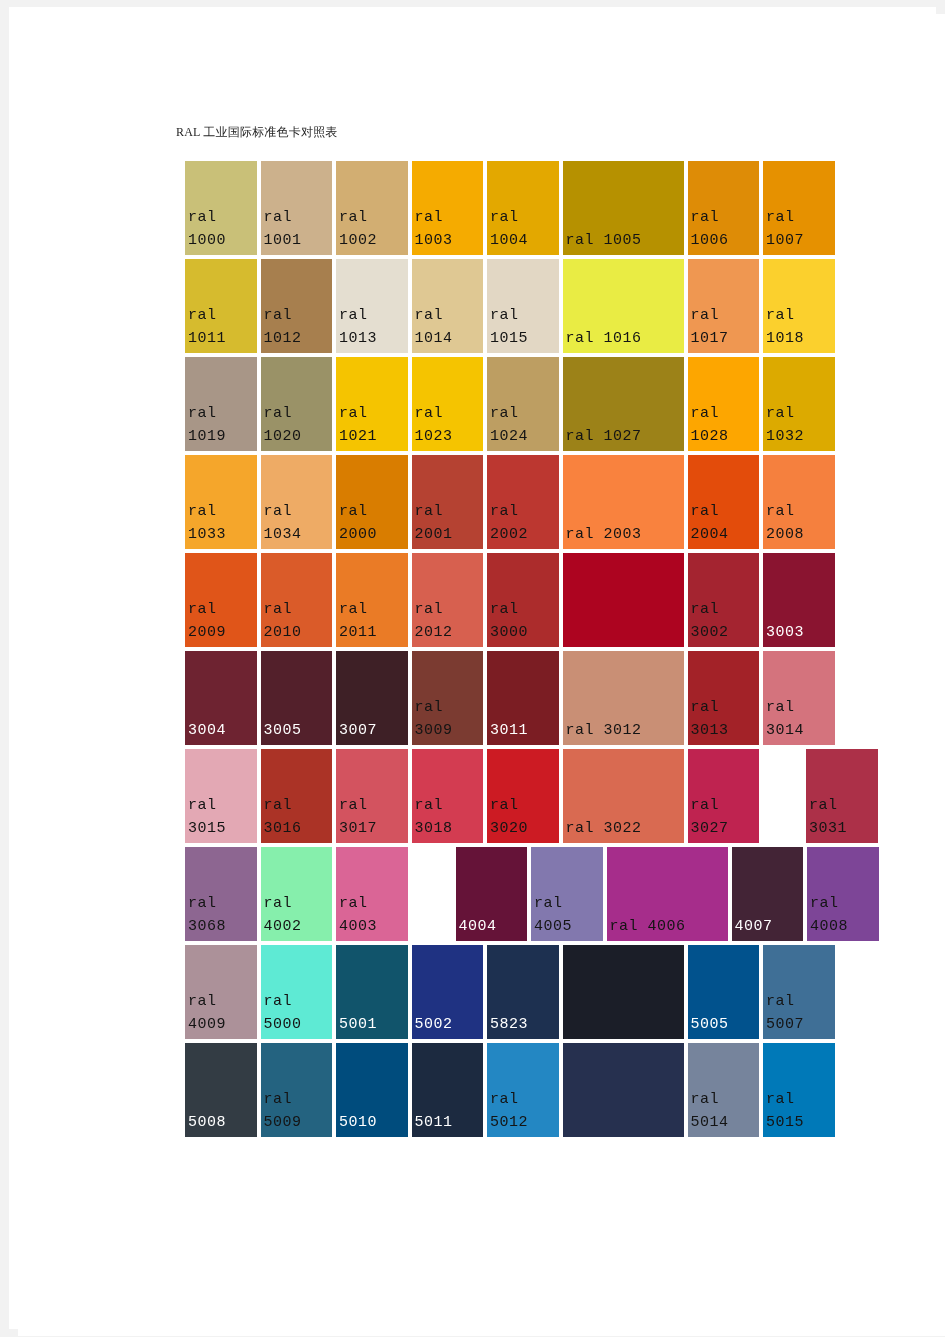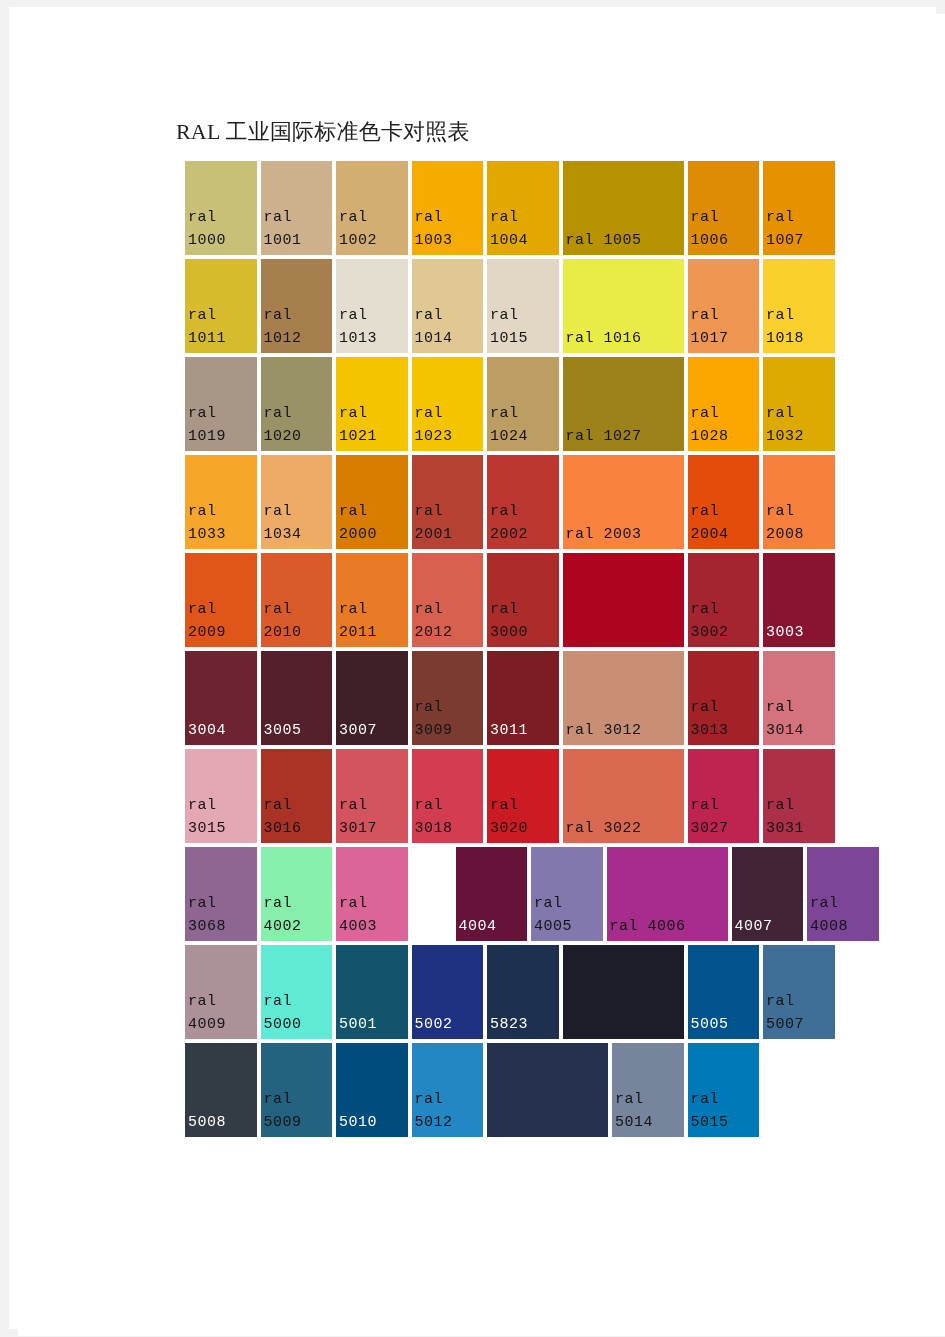--- a/index.html
+++ b/index.html
@@ -25,21 +25,21 @@
     position:absolute;
     left:9px;top:7px;
     width:927px;height:1322px;
     background:#ffffff;
   }
   #doc-title{
     position:absolute;
     left:158px;
     top:108px;
     font-family:"Liberation Serif", serif;
-    font-size:22px;
+    font-size:12px;
     line-height:20px;
     color:#1f1f1f;
     letter-spacing:0.2px;
     white-space:nowrap;
   }
   #swatch-grid{
     position:absolute;
     left:165px;
     top:145px;
     width:628px;
@@ -260,21 +260,21 @@
           </div>
           <div class="swatch narrow dark-text" style="background-color: rgb(204, 27, 35);">
             <div class="swatch-label">ral 3020</div>
           </div>
           <div class="swatch wide dark-text" style="background-color: rgb(217, 106, 81);">
             <div class="swatch-label">ral 3022</div>
           </div>
           <div class="swatch narrow dark-text" style="background-color: rgb(191, 35, 80);">
             <div class="swatch-label">ral 3027</div>
           </div>
-          <div class="swatch narrow dark-text" style="background-color: rgb(172, 48, 72);">
+          <div class="swatch narrow dark-text" style="background-color: rgb(172, 48, 72); margin-left: 43px;">
             <div class="swatch-label">ral 3031</div>
           </div>
         </div>
         <div class="swatch-row">
           <div class="swatch narrow dark-text" style="background-color: rgb(141, 102, 145);">
             <div class="swatch-label">ral 3068</div>
           </div>
           <div class="swatch narrow dark-text" style="background-color: #86efac;">
             <div class="swatch-label">ral 4002</div>
           </div>
@@ -326,20 +326,23 @@
         <div class="swatch-row">
           <div class="swatch narrow light-text" style="background-color: rgb(51, 60, 68);">
             <div class="swatch-label">5008</div>
           </div>
           <div class="swatch narrow dark-text" style="background-color: rgb(36, 99, 128);">
             <div class="swatch-label">ral 5009</div>
           </div>
           <div class="swatch narrow light-text" style="background-color: rgb(0, 76, 125);">
             <div class="swatch-label">5010</div>
           </div>
+          <div class="swatch narrow light-text" style="background-color: rgb(28, 42, 64);">
+            <div class="swatch-label">5011</div>
+          </div>
           <div class="swatch narrow dark-text" style="background-color: rgb(35, 135, 195);">
             <div class="swatch-label">ral 5012</div>
           </div>
           <div class="swatch wide light-text" style="background-color: rgb(38, 48, 79);">
             <div class="swatch-label"></div>
           </div>
           <div class="swatch narrow dark-text" style="background-color: rgb(118, 132, 156);">
             <div class="swatch-label">ral 5014</div>
           </div>
           <div class="swatch narrow dark-text" style="background-color: rgb(0, 121, 184);">

